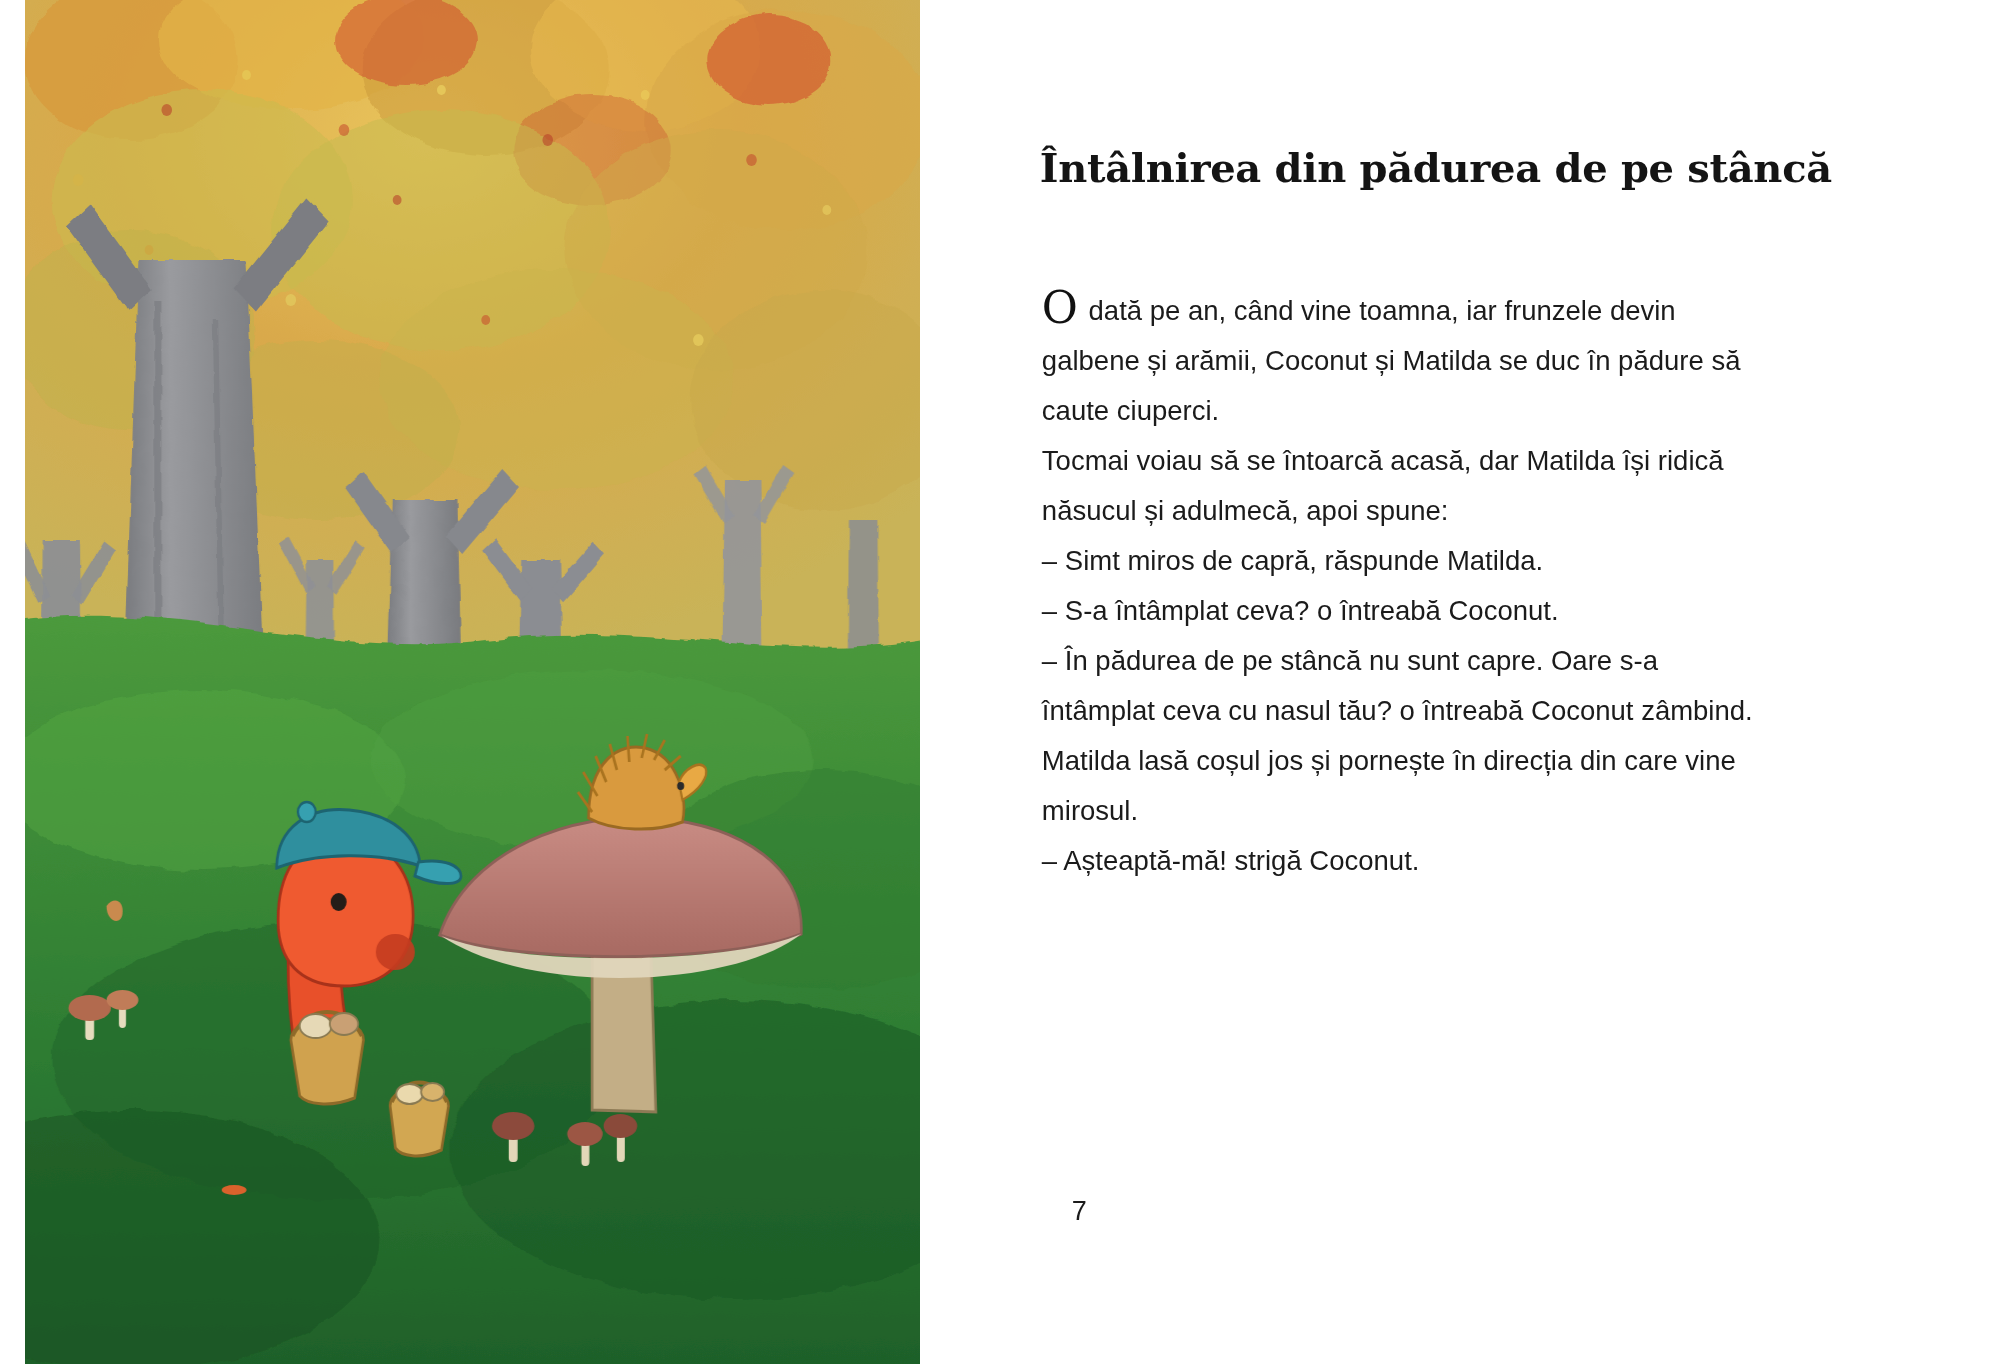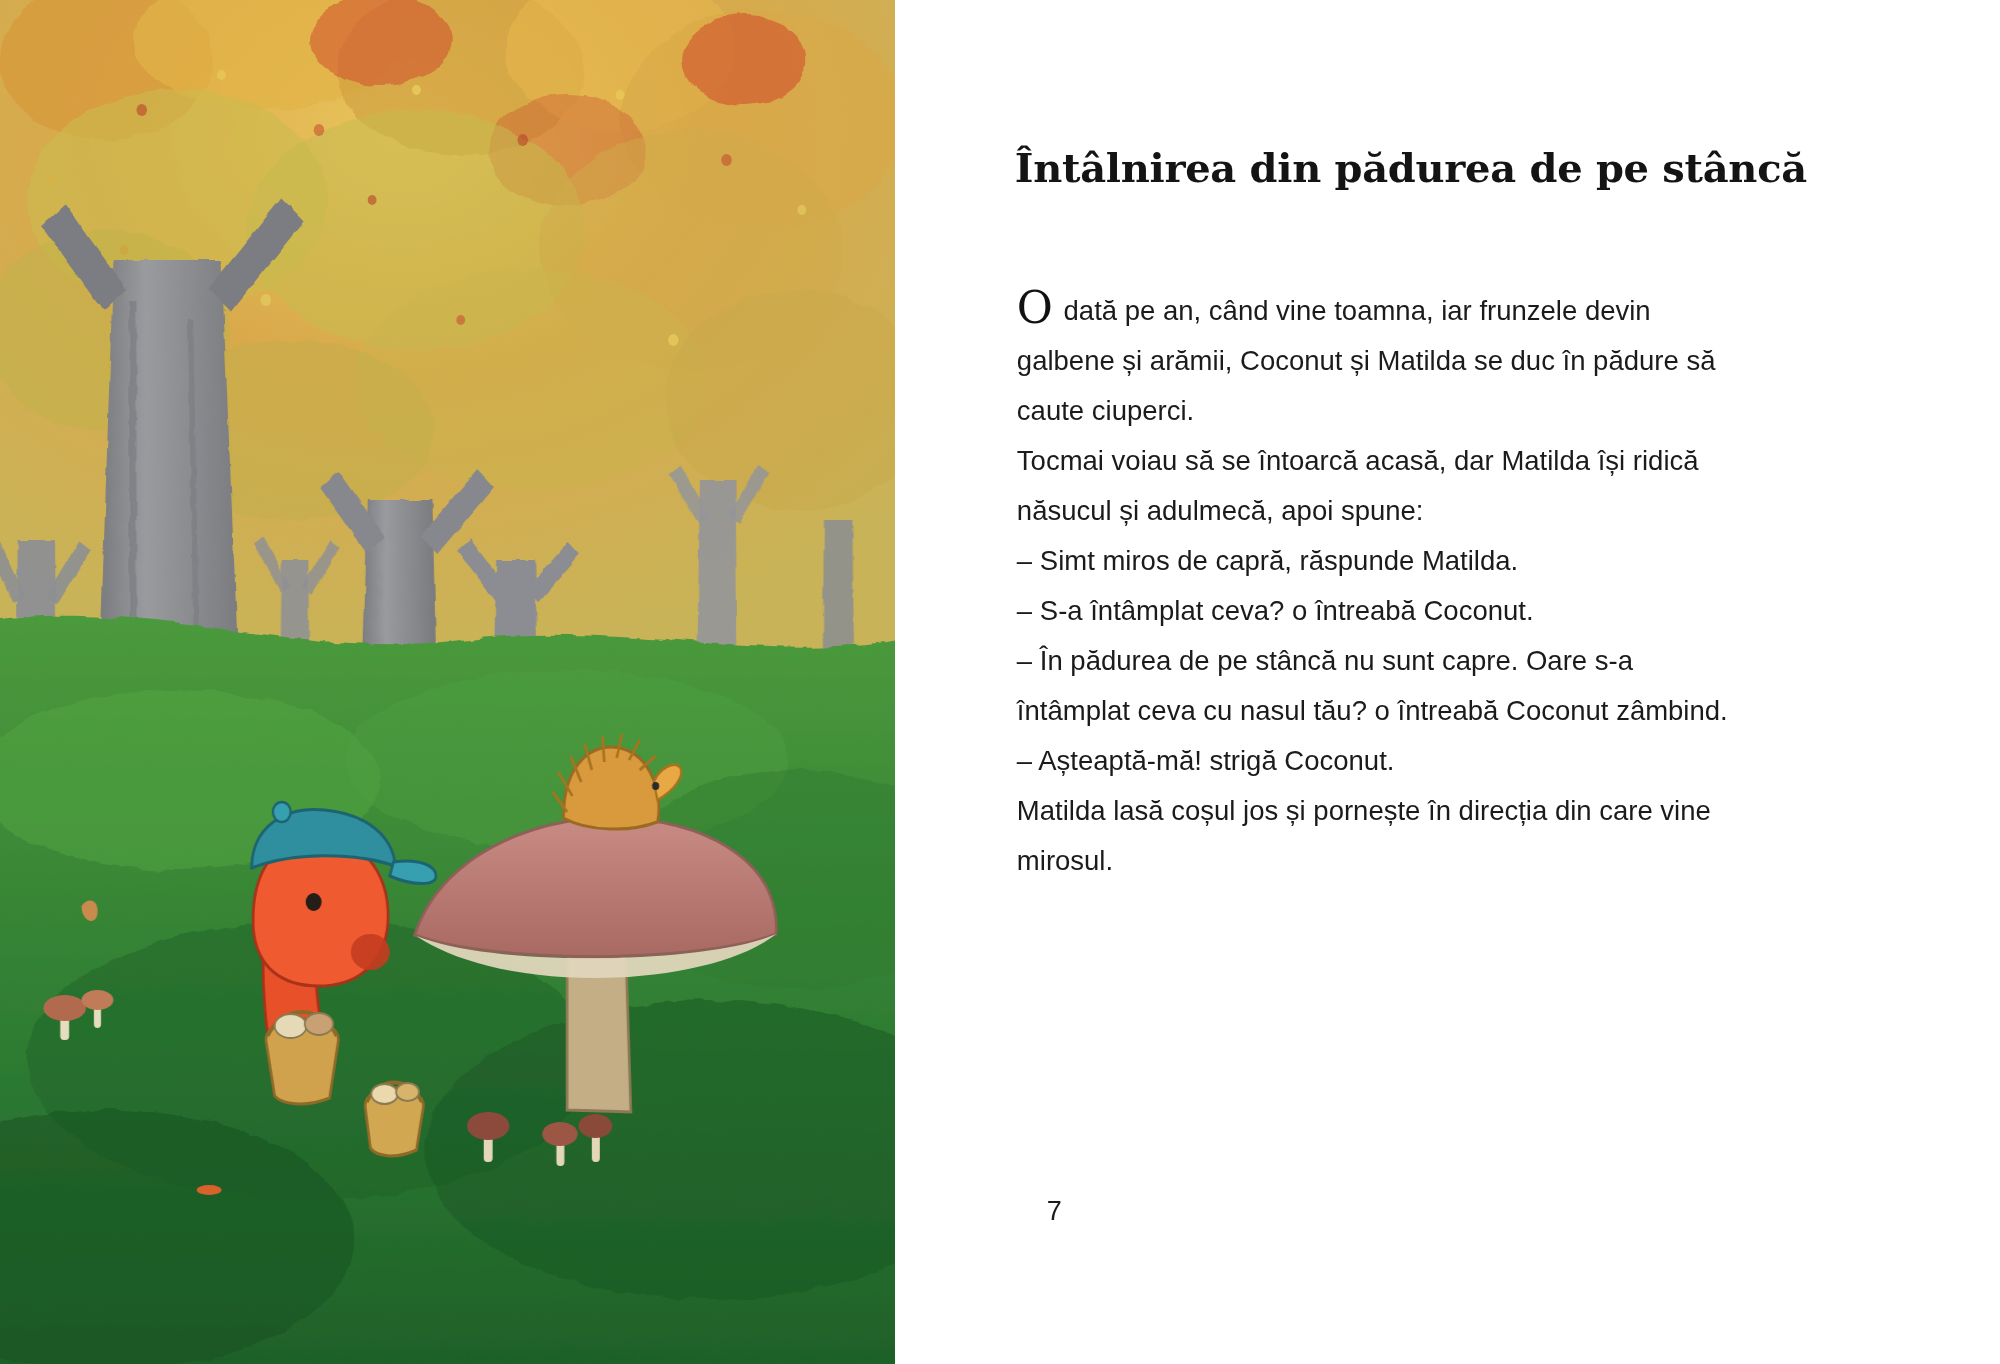--- a/index.html
+++ b/index.html
@@ -12,20 +12,21 @@
     height: 1364px;
     overflow: hidden;
     font-family: "Liberation Sans", sans-serif;
   }
   .page-spread {
     position: relative;
     width: 1772px;
     height: 1364px;
     background: #ffffff;
     display: flex;
+    margin-left: 25px;
   }
 
   
   .illustration-page {
     position: relative;
     width: 1010px;
     height: 1364px;
     overflow: hidden;
     background: #cfd2b8;
   }
@@ -280,19 +281,19 @@
 
   <div class="text-page">
     <h1 class="chapter-title">Întâlnirea din pădurea de pe stâncă</h1>
 
     <div class="body-text">
       <p class="dropcap-line"><span class="dropcap">O</span><span> dată pe an, când vine toamna, iar frunzele devin galbene și arămii, Coconut și Matilda se duc în pădure să caute ciuperci.</span></p>
       <p>Tocmai voiau să se întoarcă acasă, dar Matilda își ridică năsucul și adulmecă, apoi spune:</p>
       <p>– Simt miros de capră, răspunde Matilda.</p>
       <p>– S-a întâmplat ceva? o întreabă Coconut.</p>
       <p>– În pădurea de pe stâncă nu sunt capre. Oare s-a întâmplat ceva cu nasul tău? o întreabă Coconut zâmbind.</p>
+      <p>Matilda lasă coșul jos și pornește în direcția din care vine mirosul.</p>
       <p>– Așteaptă-mă! strigă Coconut.</p>
-      <p>Matilda lasă coșul jos și pornește în direcția din care vine mirosul.</p>
     </div>
 
     <div class="page-number">7</div>
   </div>
 </div>
 
 </body></html>

